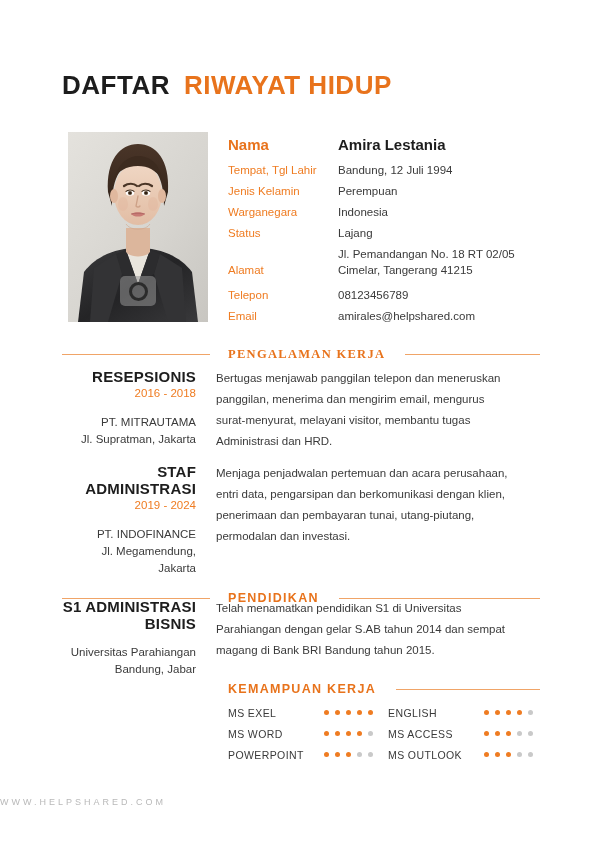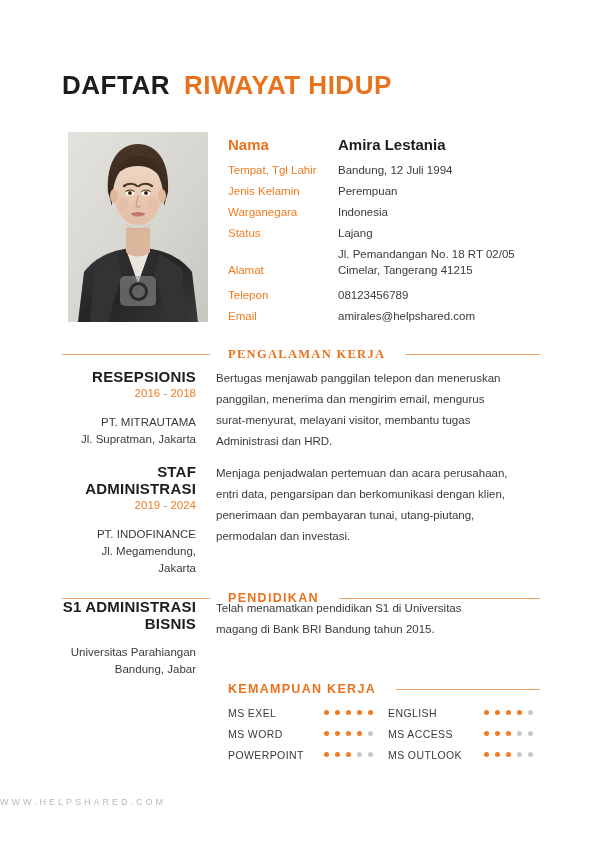--- a/index.html
+++ b/index.html
@@ -404,20 +404,21 @@
   </div>
 
   <div class="entry" style="top:598px;">
     <div class="entry-left">
       <div class="entry-role">S1 ADMINISTRASI BISNIS</div>
       <div class="entry-company">Universitas Parahiangan</div>
       <div class="entry-location">Bandung, Jabar</div>
     </div>
     <div class="entry-right entry-desc">
       <span>Telah menamatkan pendidikan S1 di Universitas</span>
+      <span>Parahiangan dengan gelar S.AB tahun 2014 dan sempat</span>
       <span>magang di Bank BRI Bandung tahun 2015.</span>
     </div>
   </div>
 
   <div class="section-head" style="top:682px; left:228px; width:312px;">
     <div class="section-title">KEMAMPUAN KERJA</div>
     <div class="rule-right"></div>
   </div>
 
   <div class="skills" id="skills-grid">

